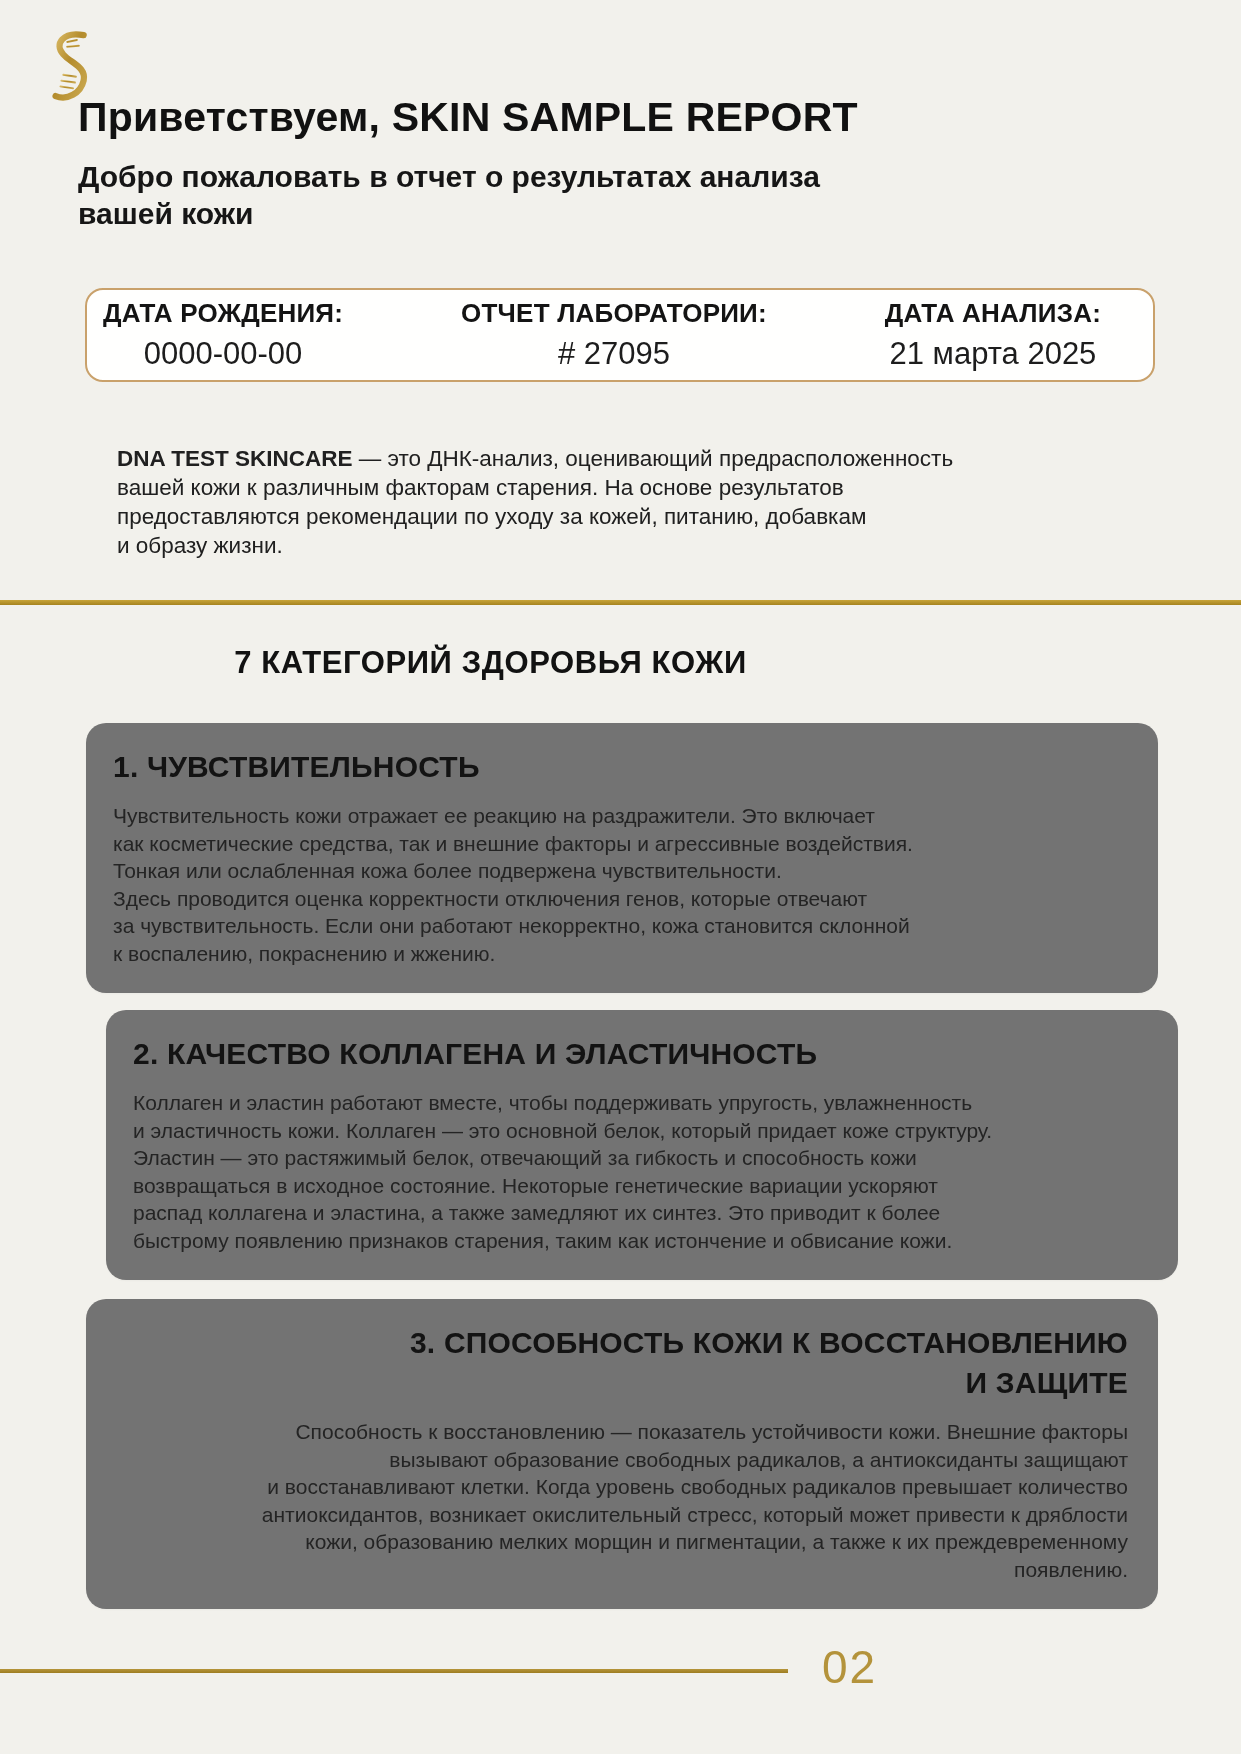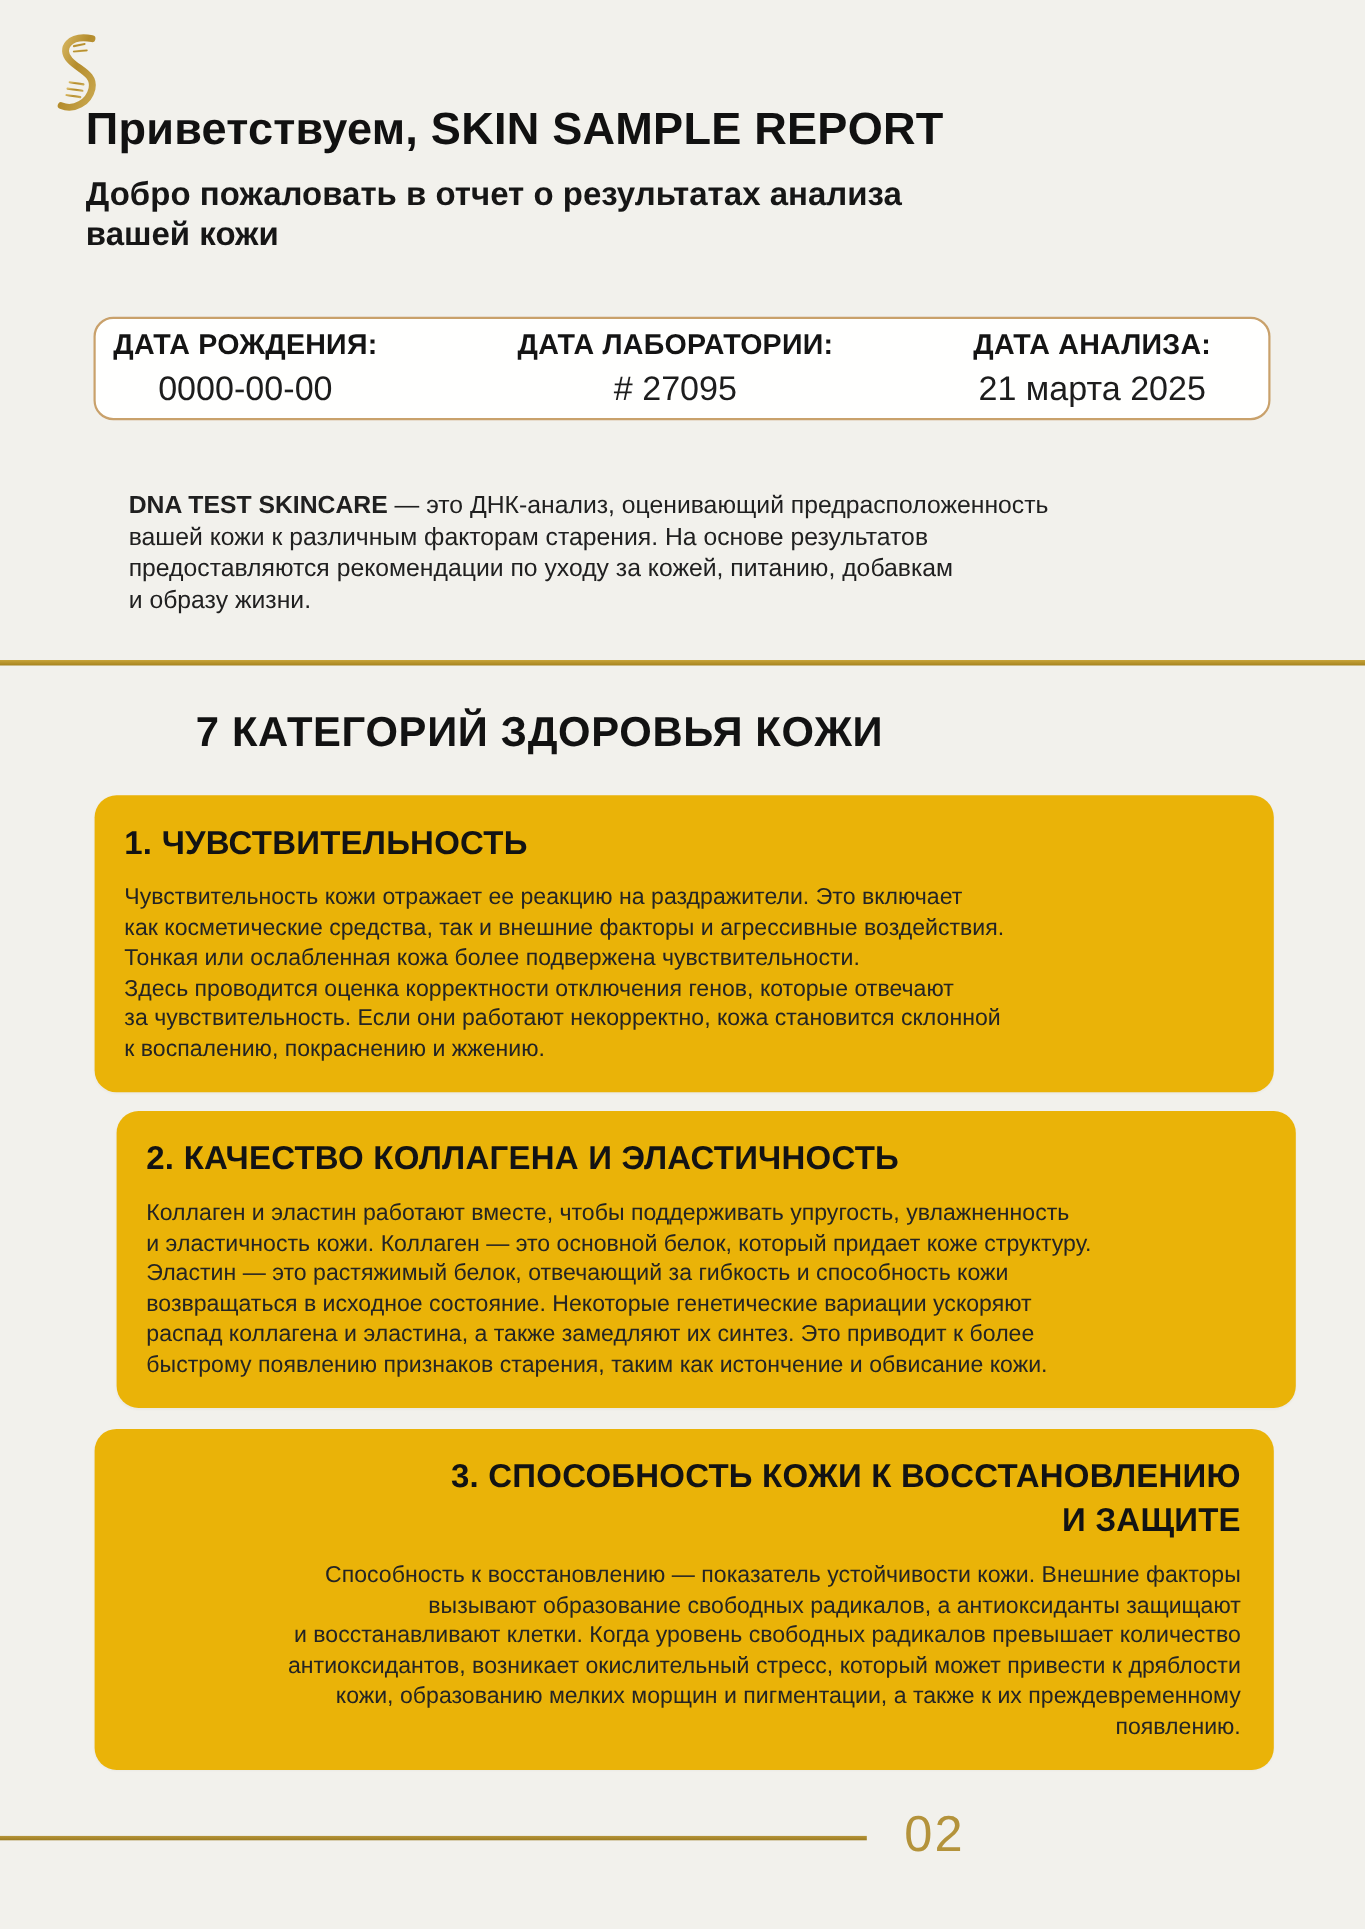--- a/index.html
+++ b/index.html
@@ -39,25 +39,25 @@
     font-size:22.5px;line-height:29px;color:#202020;
     white-space:pre-line;
   }
   .intro strong{font-weight:800;}
   .gold-divider{
     position:absolute;left:0;top:600px;width:1241px;height:5px;
     background:linear-gradient(180deg,#c8a439 0%,#a5831f 100%);
   }
   .section-title{
     position:absolute;left:0;top:645px;width:981px;margin:0;
-    text-align:center;font-size:38px;font-weight:800;letter-spacing:0.6px;color:#121212;
+    text-align:center;font-size:31px;font-weight:800;letter-spacing:0.6px;color:#121212;
   }
   .card{
     position:absolute;left:86px;width:1072px;box-sizing:border-box;
-    background:#eab308;border-radius:20px;
+    background:#737373;border-radius:20px;
     padding:24px 30px 26px 27px;
     box-shadow:0 1px 2px rgba(0,0,0,0.03);
   }
   .card-title{
     margin:0 0 15px 0;
     font-size:30px;font-weight:800;line-height:40px;color:#131313;
     white-space:pre-line;letter-spacing:0.2px;
   }
   .card-body{
     margin:0;font-size:21px;line-height:27.5px;color:#242424;
@@ -104,21 +104,21 @@
 
   <h2 class="page-subtitle">Добро пожаловать в отчет о результатах анализа
 вашей кожи</h2>
 
   <section class="info-box">
     <div class="info-col">
       <div class="info-label">ДАТА РОЖДЕНИЯ:</div>
       <div class="info-value">0000-00-00</div>
     </div>
     <div class="info-col">
-      <div class="info-label">ДАТА ЛАБОРАТОРИИ:</div>
+      <div class="info-label">ОТЧЕТ ЛАБОРАТОРИИ:</div>
       <div class="info-value"># 27095</div>
     </div>
     <div class="info-col">
       <div class="info-label">ДАТА АНАЛИЗА:</div>
       <div class="info-value">21 марта 2025</div>
     </div>
   </section>
 
   <p class="intro"><strong>DNA TEST SKINCARE</strong><span> — это ДНК-анализ, оценивающий предрасположенность
 вашей кожи к различным факторам старения. На основе результатов

